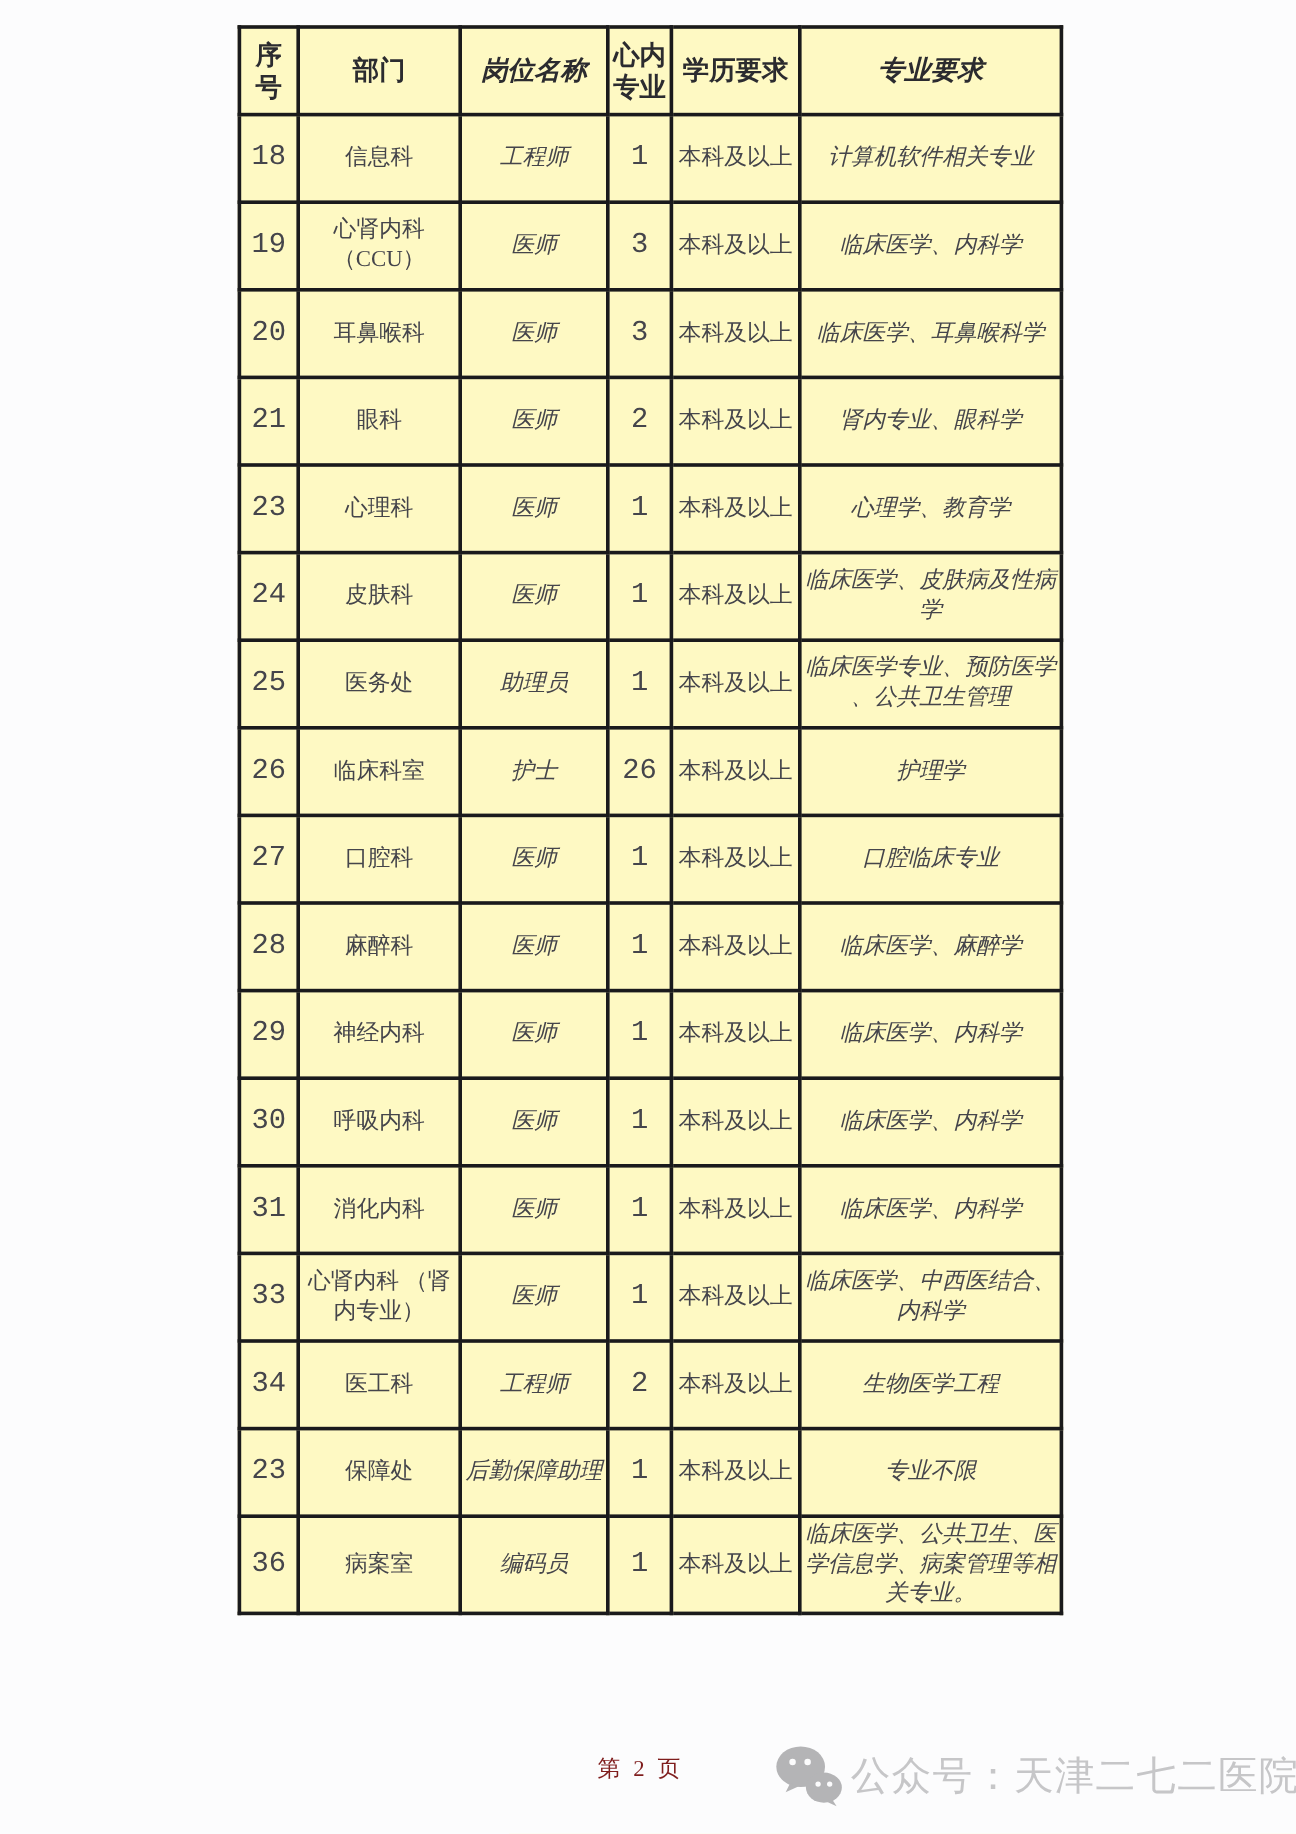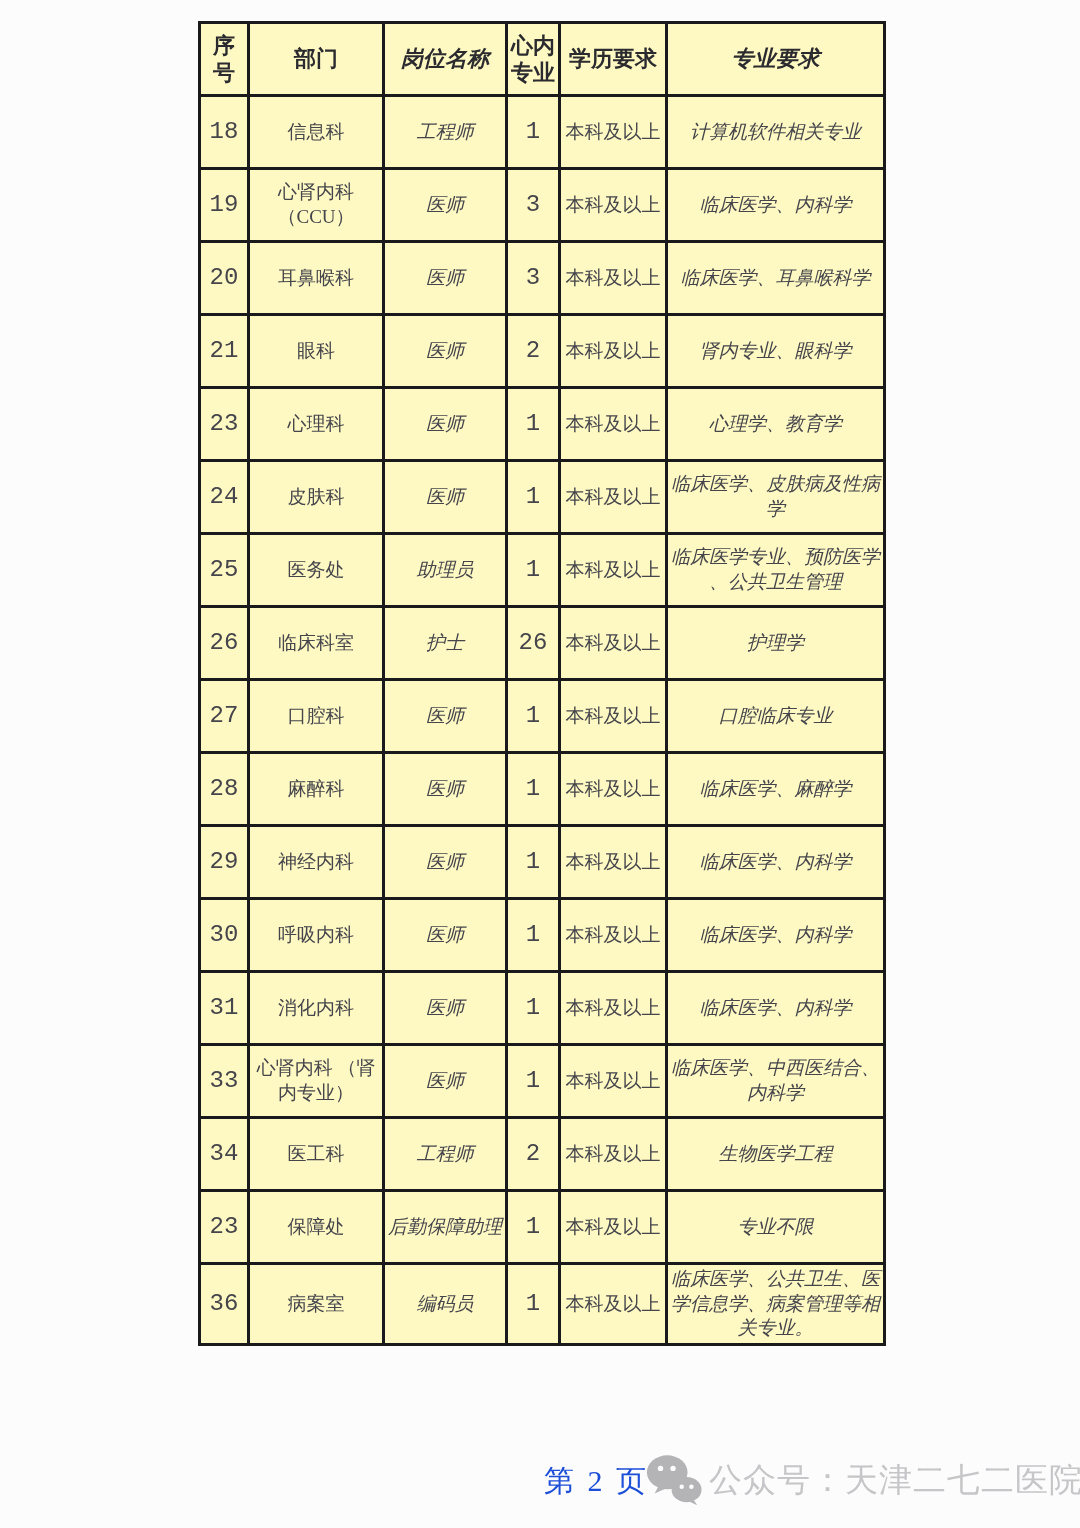--- a/index.html
+++ b/index.html
@@ -45,26 +45,25 @@
   .col2 { width: 123px; font-style: italic; }
   .col3 { width: 53px; }
   .col4 { width: 107px; }
   .col5 { width: 218px; font-style: italic; }
   td.col5 { line-break: anywhere; word-break: break-all; }
   td.col0, td.col3 { font-size: 24px; font-family: Liberation Mono, monospace; }
   .page-footer {
     position: absolute;
     left: 498px;
     top: 1461px;
-    font-size: 30px;
-    color: #1d4ed8;
+    font-size: 19px;
+    color: #7f1d1d;
     letter-spacing: 3px;
     white-space: pre;
     z-index: 3;
-    margin-left: 46px;
   }
   .watermark {
     position: absolute;
     left: 645px;
     top: 1452px;
     display: flex;
     align-items: center;
     gap: 6px;
     color: #bcbcbe;
     z-index: 2;

